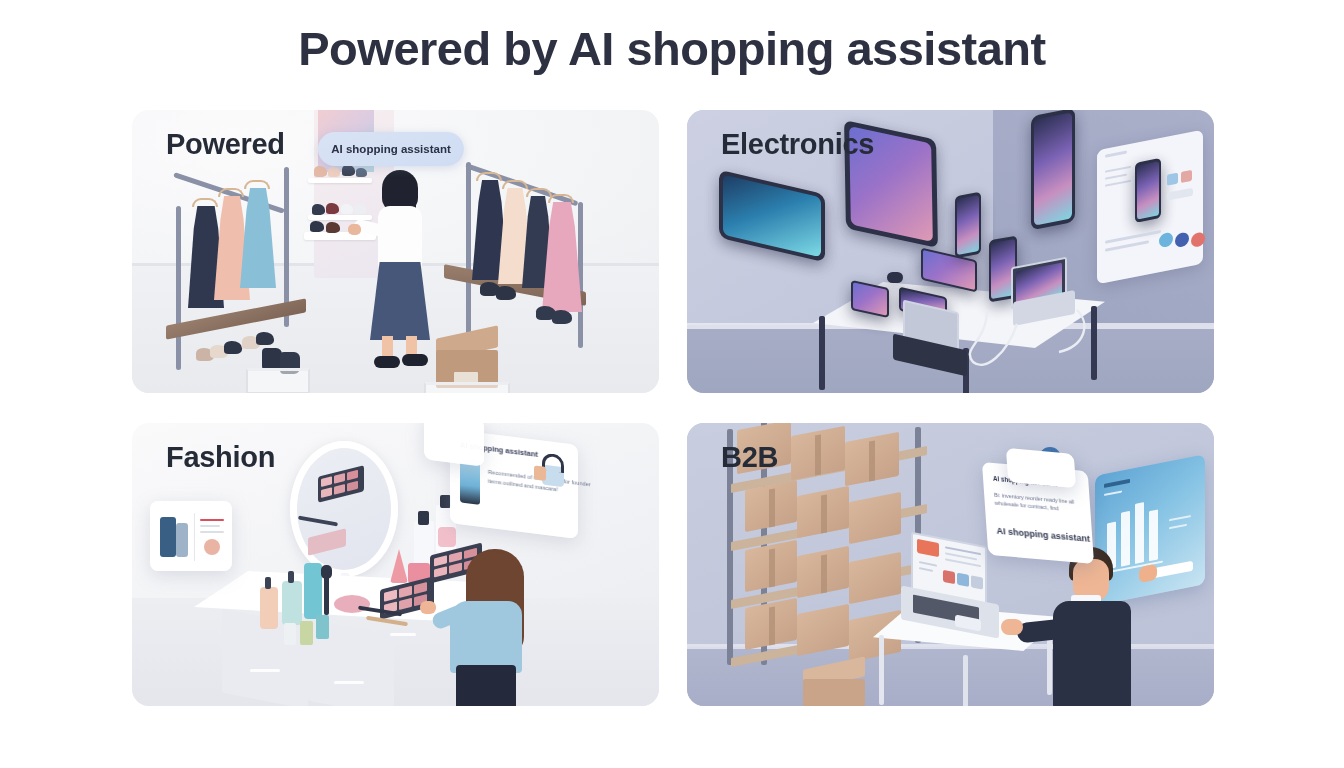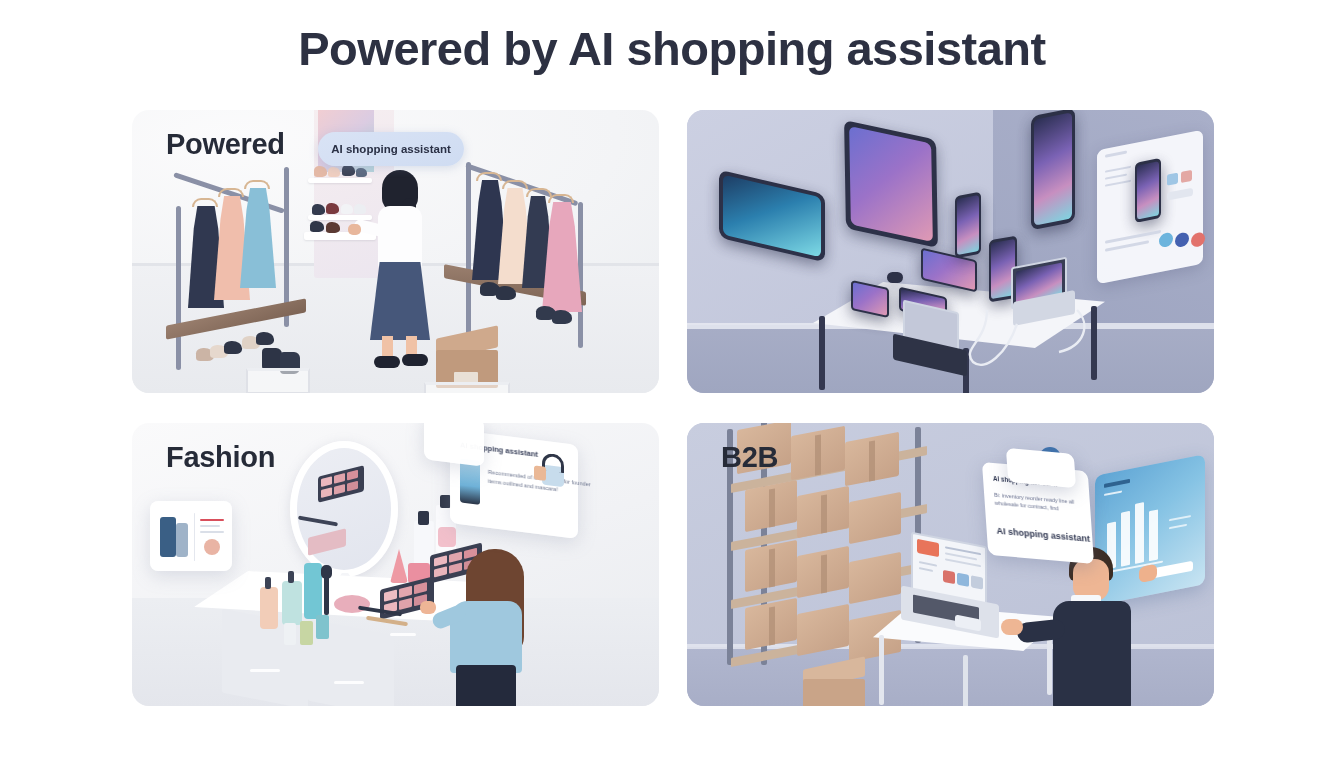--- a/index.html
+++ b/index.html
@@ -456,20 +456,21 @@
         <div class="laptop-screen" style="left:324px;top:152px;width:56px;height:42px;transform:skewY(-11deg);background:#3a3f55;">
           <div class="screen screen-grad-c" style="left:3px;top:3px;right:3px;bottom:3px;border-radius:2px;"></div>
         </div>
         <div class="laptop-base" style="left:326px;top:186px;width:62px;height:24px;transform:skewY(-11deg);background:#d2d7e3;"></div>
 
         <svg style="position:absolute;left:0;top:0;width:527px;height:283px;pointer-events:none;">
           <path d="M300,200 C300,232 274,238 286,252 C298,262 320,244 330,214" stroke="#e9ecf3" stroke-width="2.4" fill="none"></path>
           <path d="M390,200 C404,214 398,236 372,242" stroke="#e9ecf3" stroke-width="2.4" fill="none"></path>
         </svg>
       </div>
+      <div class="panel-label">Electronics</div>
     </div>
 
     <div class="panel panel-beauty">
       <div class="scene">
         <div class="be-floor"></div>
 
         <div class="ai-card" style="left:18px;top:78px;width:82px;height:70px;">
           <div class="bottle" style="left:10px;top:16px;width:16px;height:40px;background:#3a5f85;border-radius:3px;"></div>
           <div class="bottle" style="left:26px;top:22px;width:12px;height:34px;background:#9fb3c8;border-radius:3px;"></div>
           <div class="ui-line" style="left:44px;top:12px;width:1px;height:48px;background:#e4e7ee;position:absolute;"></div>

